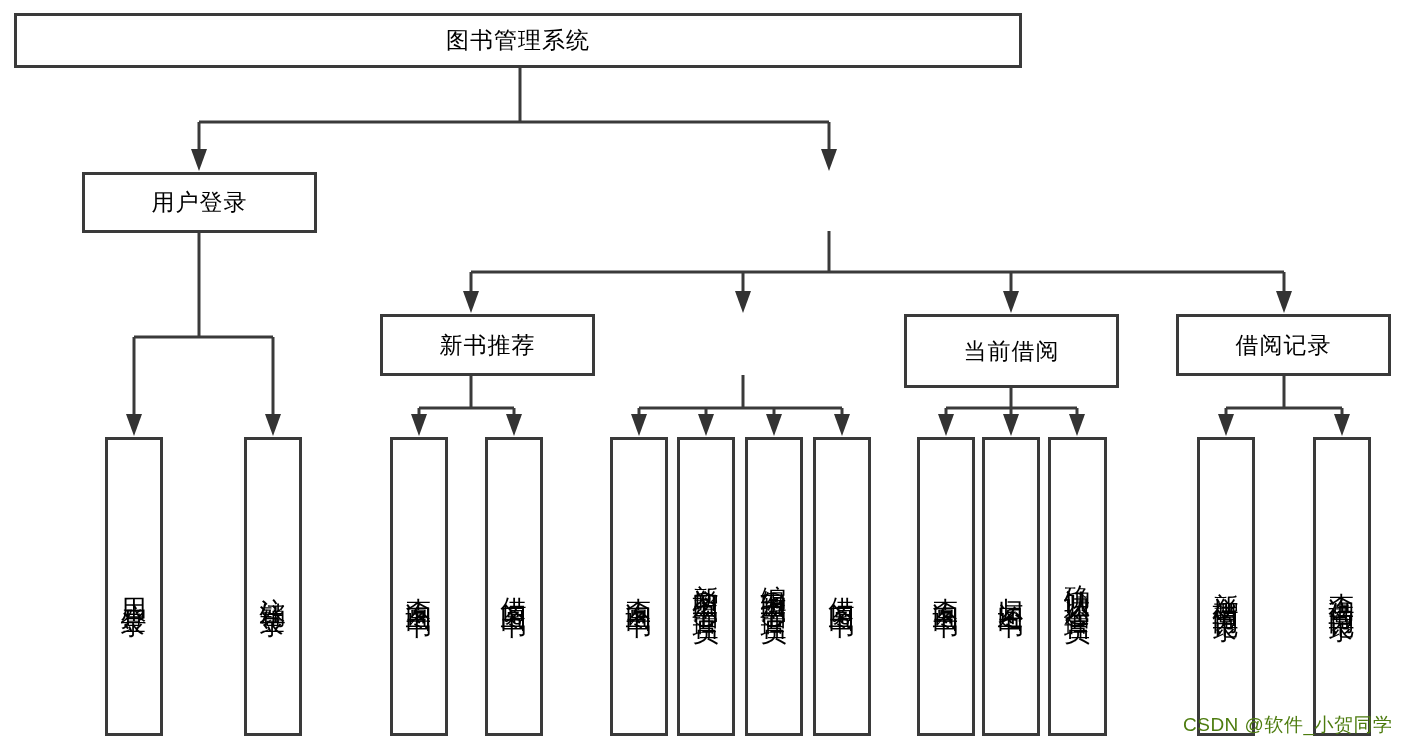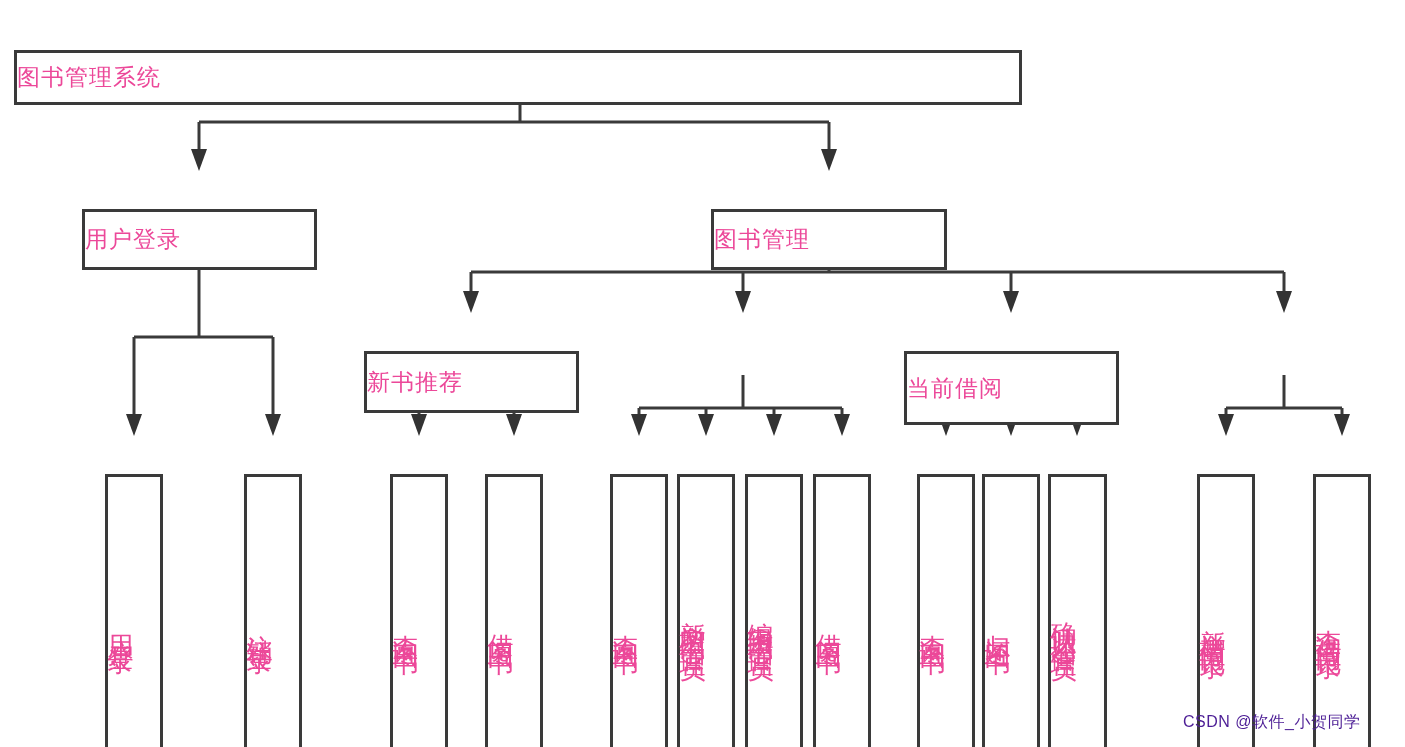--- a/index.html
+++ b/index.html
@@ -3,30 +3,30 @@
 <meta charset="utf-8">
 <style>
   html,body{margin:0;padding:0;background:#ffffff;}
   .canvas{
     position:relative;width:1405px;height:747px;background:#ffffff;
     font-family:"Liberation Sans",sans-serif;overflow:hidden;
   }
   .wires{position:absolute;left:0;top:0;z-index:1;}
   .node{
     position:absolute;box-sizing:border-box;border:3px solid #3a3a3a;background:#ffffff;
-    display:flex;align-items:center;color:#ec4899;z-index:2;margin-top:37px;
+    display:flex;align-items:center;justify-content:center;color:#000000;z-index:2;
   }
   .hbox{font-size:23px;letter-spacing:1px;}
   .vbox .vtext{
     writing-mode:vertical-rl;text-orientation:mixed;
     font-size:26px;letter-spacing:5px;line-height:1;white-space:nowrap;
   }
   .watermark{
     position:absolute;left:1183px;top:712px;z-index:3;
-    font-size:16px;letter-spacing:0.5px;color:#4c1d95;white-space:nowrap;
+    font-size:19px;letter-spacing:0.5px;color:#4d7c0f;white-space:nowrap;
   }
 </style>
 </head>
 <body>
 
 <div class="canvas">
 
   <svg class="wires" width="1405" height="747" viewBox="0 0 1405 747">
     <g stroke="#3a3a3a" stroke-width="3" fill="none">
 
@@ -90,29 +90,29 @@
     </g>
   </svg>
 
   <div class="node hbox" style="left:14px;top:13px;width:1008px;height:55px">
     <span>图书管理系统</span>
   </div>
 
   <div class="node hbox" style="left:82px;top:172px;width:235px;height:61px">
     <span>用户登录</span>
   </div>
-  <div class="node hbox" style="left:711px;top:172px;width:236px;height:61px">
-    <span>图书管理</span>
-  </div>
 
-  <div class="node hbox" style="left:364px;top:314px;width:215px;height:62px">
+  <div class="node hbox" style="left:380px;top:314px;width:215px;height:62px">
     <span>新书推荐</span>
   </div>
   <div class="node hbox" style="left:904px;top:314px;width:215px;height:74px">
     <span>当前借阅</span>
+  </div>
+  <div class="node hbox" style="left:1176px;top:314px;width:215px;height:62px">
+    <span>借阅记录</span>
   </div>
 
   <div class="node vbox" style="left:105px;top:437px;width:58px;height:299px">
     <span class="vtext">用户登录</span>
   </div>
   <div class="node vbox" style="left:244px;top:437px;width:58px;height:299px">
     <span class="vtext">注销登录</span>
   </div>
 
   <div class="node vbox" style="left:390px;top:437px;width:58px;height:299px">

